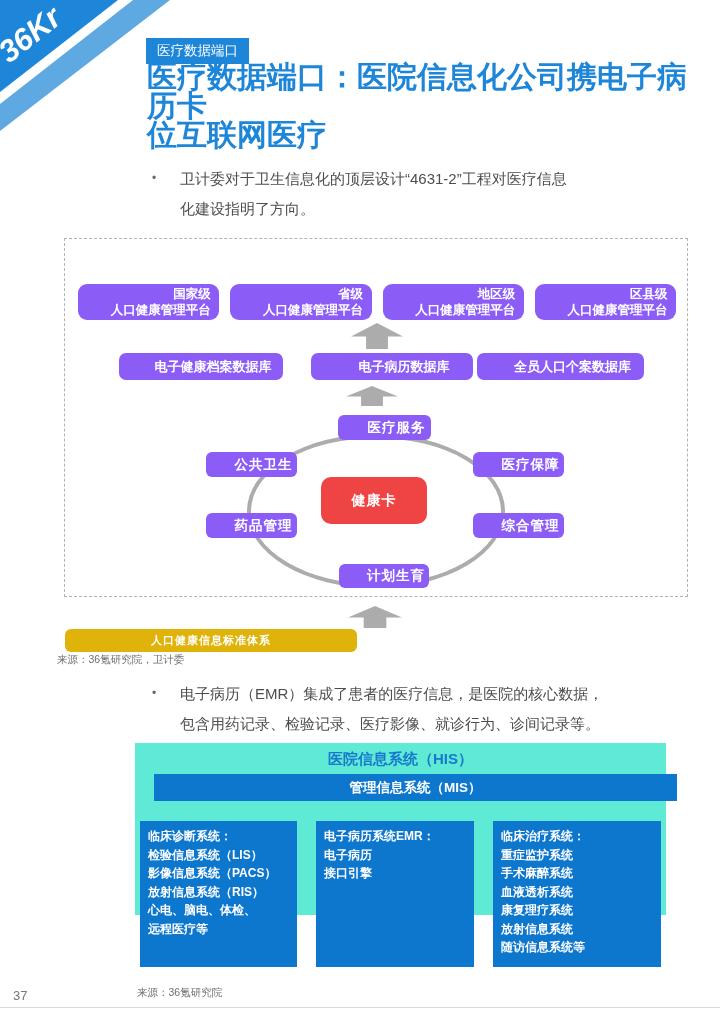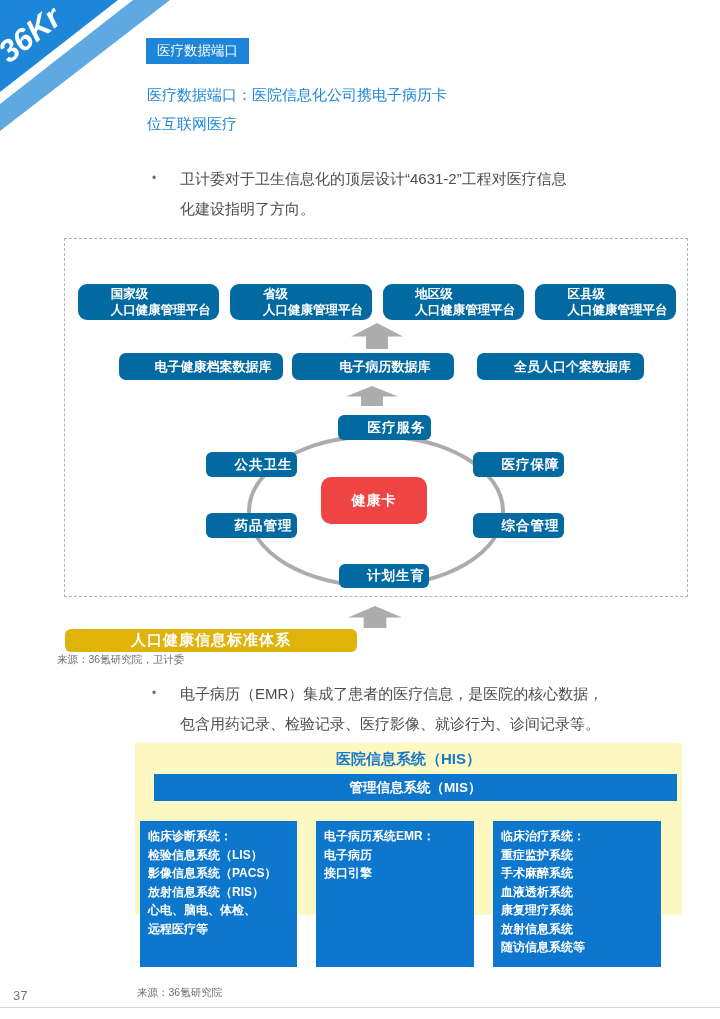--- a/index.html
+++ b/index.html
@@ -3,54 +3,54 @@
 <meta charset="utf-8">
 <style>
   html,body{margin:0;padding:0;background:#ffffff;}
   .page{position:relative;width:720px;height:1019px;background:#ffffff;overflow:hidden;
         font-family:"Liberation Sans","DejaVu Sans",sans-serif;}
   .abs{position:absolute;}
 
   
   .tag{position:absolute;left:146px;top:38px;background:#1e86d8;color:#fff;
        font-size:13.5px;padding:5px 11px;line-height:16px;}
-  .title{position:absolute;left:147px;top:80px;width:560px;color:#1e86d8;
-         font-size:15px;font-weight:normal;line-height:29px;white-space:pre-line;}
+  .title{position:absolute;left:147px;top:62px;width:560px;color:#1e86d8;
+         font-size:30px;font-weight:bold;line-height:29px;white-space:pre-line;}
   .bullet{position:absolute;display:flex;color:#4d4d4d;font-size:15px;line-height:29.5px;}
   .bullet .dot{width:28px;color:#6a6a6a;font-size:12px;line-height:29.5px;}
   .bullet .btxt{white-space:pre-line;}
 
   
   .net{position:absolute;left:64px;top:238px;width:624px;height:359px;
        border:1px dashed #b2b2b2;box-sizing:border-box;}
   .net-title{position:absolute;left:20px;top:15px;color:#1b7fd6;font-size:16.5px;
              font-weight:bold;font-style:italic;letter-spacing:1px;margin-top:28px;}
-  .bluebox{background:#0369a1;color:#fff;font-weight:bold;border-radius:8px;
-           display:flex;align-items:center;justify-content:center;text-align:left;
+  .bluebox{background:#8b5cf6;color:#fff;font-weight:bold;border-radius:8px;
+           display:flex;align-items:center;justify-content:center;text-align:right;
            white-space:pre-line;box-sizing:border-box;padding-left:24px;}
   .prow{position:absolute;left:13px;top:45px;width:598px;display:flex;gap:11px;}
   .prow .bluebox{flex:1;height:36px;font-size:12.5px;line-height:16px;border-radius:9px;}
   .dbbox{position:absolute;top:114px;height:27px;font-size:13px;border-radius:7px;}
   .arrow{position:absolute;background:#acacac;
          clip-path:polygon(50% 0,100% 52%,71% 52%,71% 100%,29% 100%,29% 52%,0 52%);}
   .ellipse{position:absolute;left:182px;top:195px;width:258px;height:154px;
            border:4px solid #acacac;border-radius:50%;box-sizing:border-box;}
   .hub{position:absolute;height:25px;font-size:13.5px;letter-spacing:1px;border-radius:6px;}
   .hub-center{position:absolute;left:256px;top:238px;width:106px;height:47px;
               background:#ef4444;color:#fff;font-weight:bold;font-size:14px;letter-spacing:1px;
               border-radius:10px;display:flex;align-items:center;justify-content:center;}
 
   
   .ybar{position:absolute;top:629px;height:23px;background:#dfb30a;color:#fff;
-        font-weight:bold;font-size:15px;letter-spacing:1px;border-radius:6px;
+        font-weight:bold;font-size:11px;letter-spacing:1px;border-radius:6px;
         display:flex;align-items:center;justify-content:center;}
   .source{position:absolute;color:#6f6f6f;font-size:10.5px;}
 
   
-  .his{position:absolute;left:135px;top:743px;width:531px;height:172px;background:#fef9c3;padding-left:16px;}
+  .his{position:absolute;left:135px;top:743px;width:531px;height:172px;background:#5eead4;}
   .his-title{position:absolute;left:0;top:7px;width:100%;text-align:center;color:#1878ce;
              font-size:15px;font-weight:bold;}
   .mis{position:absolute;left:19px;top:31px;width:523px;height:27px;background:#0d77cd;
        color:#fff;font-weight:bold;font-size:13.5px;display:flex;align-items:center;
        justify-content:center;box-sizing:border-box;}
   .hcol{position:absolute;top:78px;height:146px;background:#0d77cd;color:#fff;
         font-weight:bold;font-size:12px;line-height:18.5px;padding:6px 8px;
         box-sizing:border-box;white-space:pre-line;}
 
   .bottom-line{position:absolute;left:0;top:1007px;width:720px;height:1px;background:#d9d9d9;}
@@ -89,21 +89,21 @@
 人口健康管理平台</div>
       <div class="bluebox">地区级
 人口健康管理平台</div>
       <div class="bluebox">区县级
 人口健康管理平台</div>
     </div>
 
     <div class="arrow" style="left:286px;top:84px;width:52px;height:26px"></div>
 
     <div class="bluebox dbbox" style="left:54px;width:164px">电子健康档案数据库</div>
-    <div class="bluebox dbbox" style="left:227px;width:162px">电子病历数据库</div>
+    <div class="bluebox dbbox" style="left:246px;width:162px">电子病历数据库</div>
     <div class="bluebox dbbox" style="left:412px;width:167px">全员人口个案数据库</div>
 
     <div class="arrow" style="left:281px;top:147px;width:52px;height:20px"></div>
 
     <div class="ellipse"></div>
 
     <div class="bluebox hub" style="left:273px;top:176px;width:93px">医疗服务</div>
     <div class="bluebox hub" style="left:141px;top:213px;width:91px">公共卫生</div>
     <div class="bluebox hub" style="left:408px;top:213px;width:91px">医疗保障</div>
     <div class="hub-center">健康卡</div>

